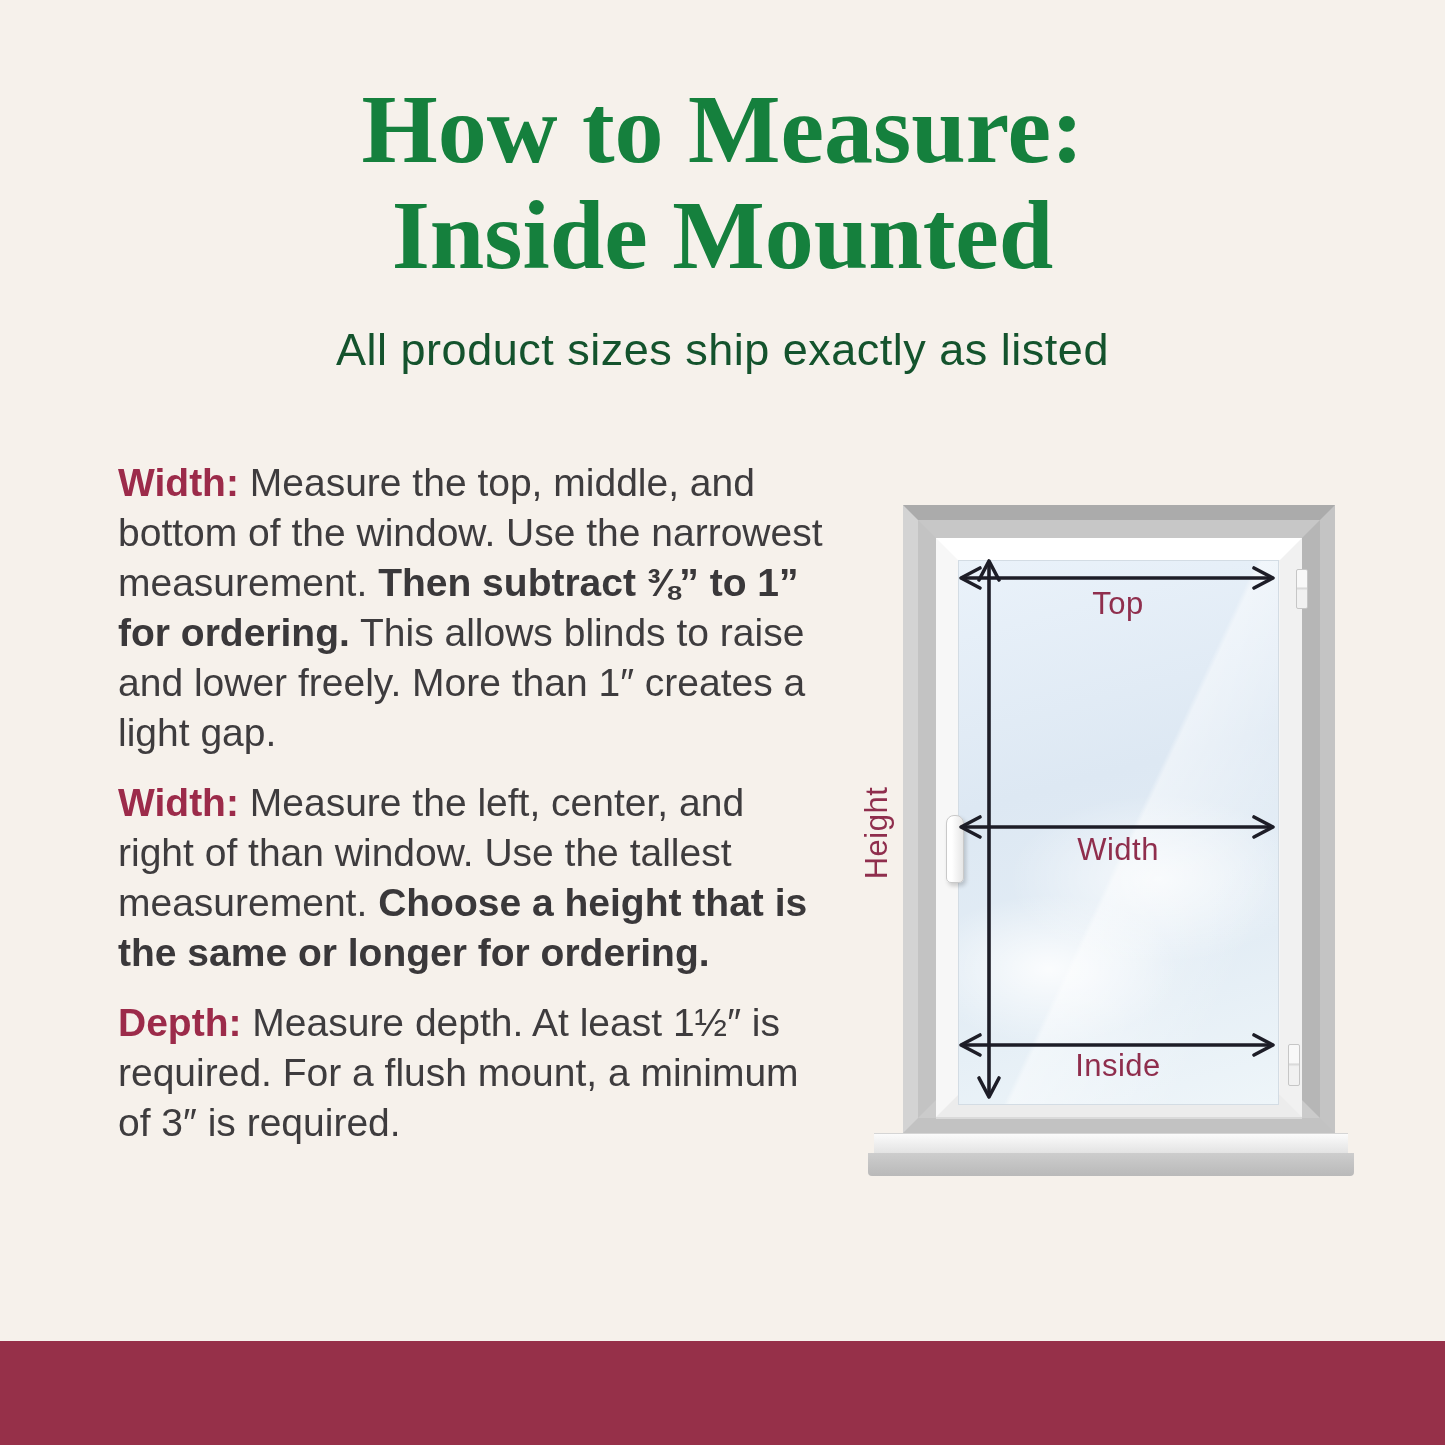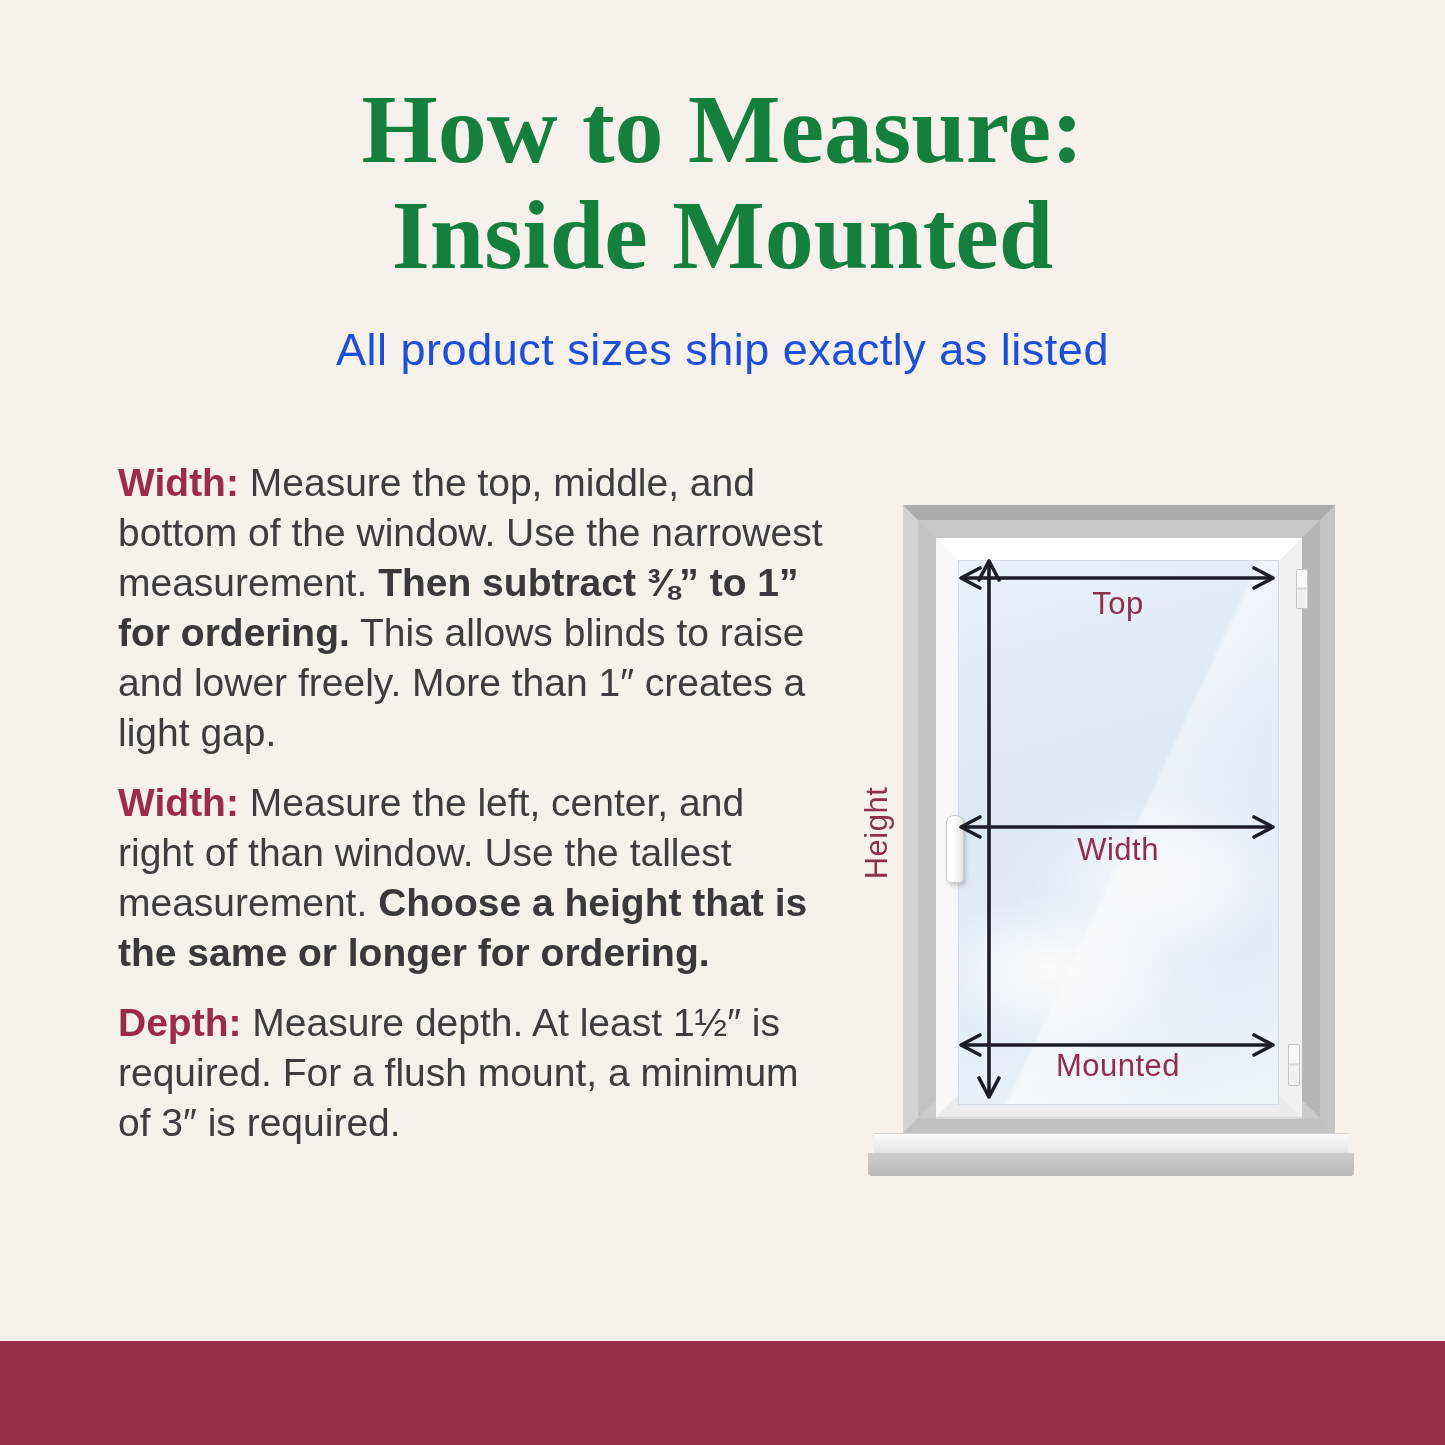--- a/index.html
+++ b/index.html
@@ -8,21 +8,21 @@
     background:#F6F1EB;font-family:"Liberation Sans",sans-serif;
   }
   
   .title-block{position:absolute;left:0;top:0;width:100%;text-align:center;}
   .page-title{
     margin:76px 0 0;font-family:"Liberation Serif",serif;font-weight:700;
     font-size:98px;line-height:106px;color:#15803d;letter-spacing:0;
   }
   .page-title .t-line{display:block;}
   .subtitle{
-    margin:36px 0 0;font-size:45px;line-height:52px;color:#1d4ed8;
+    margin:36px 0 0;font-size:45px;line-height:52px;color:#14532d;
     letter-spacing:.5px;font-weight:400;
   }
   
   .instructions{position:absolute;left:118px;top:458px;width:712px;}
   .para{margin:0 0 20px;font-size:39px;line-height:50px;color:#3E3C3E;}
   .para .lbl{color:#9C2B4A;font-weight:700;}
   .para strong{font-weight:700;color:#3A383A;}
   
   .scene{position:absolute;left:0;top:0;width:1445px;height:1445px;pointer-events:none;}
   .wall-outer{
@@ -146,19 +146,19 @@
       <path d="M980 1035 L961 1045 L980 1055"></path>
       <path d="M1254 1035 L1273 1045 L1254 1055"></path>
 
       <path d="M989 562 L989 1096"></path>
       <path d="M979 580 L989 561 L999 580"></path>
       <path d="M979 1078 L989 1097 L999 1078"></path>
     </svg>
 
     <div class="diag-label top-label">Top</div>
     <div class="diag-label middle-label">Width</div>
-    <div class="diag-label bottom-label">Mounted</div>
+    <div class="diag-label bottom-label">Inside</div>
     <div class="diag-label height-label">Height</div>
   </div>
 
   <div class="footer-bar"></div>
 
 </div>
 
 </body></html>

